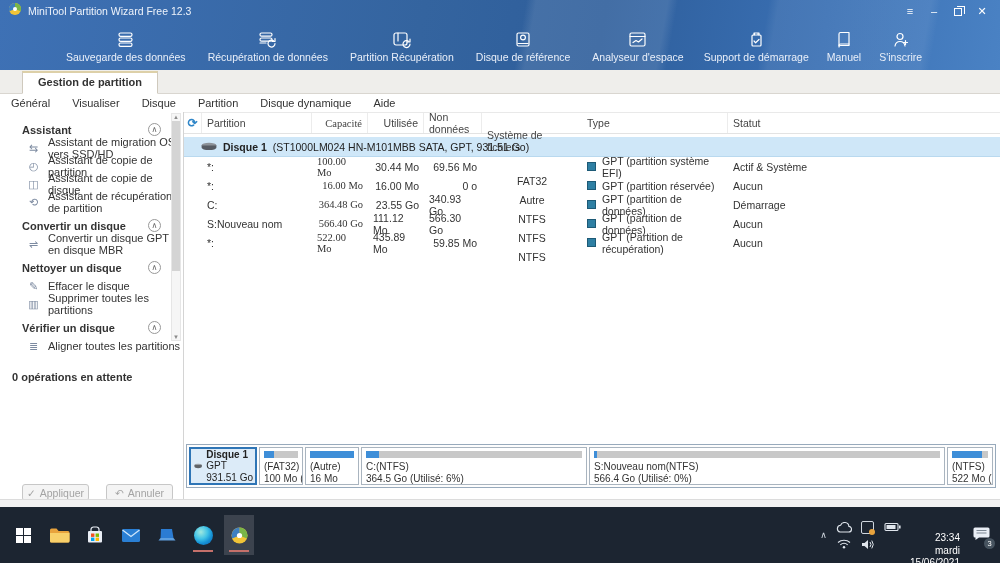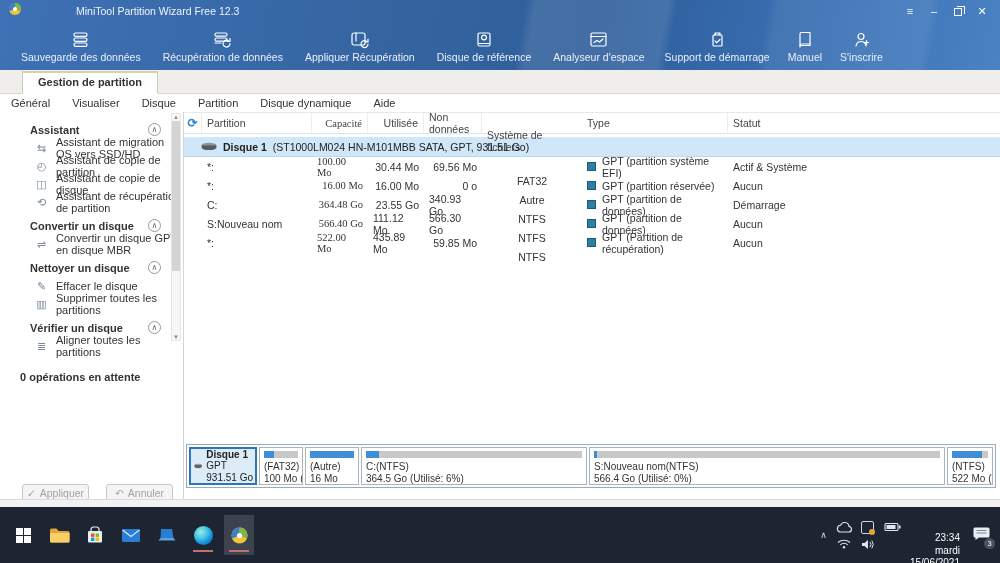--- a/index.html
+++ b/index.html
@@ -9,44 +9,44 @@
   
   .window { position:absolute; top:0; left:0; width:1000px; height:507px; background:#fff; }
 
   .topbar {
     height:70px;
     background:
       linear-gradient(100deg, rgba(255,255,255,0) 52%, rgba(255,255,255,.10) 53%, rgba(255,255,255,.10) 66%, rgba(255,255,255,0) 67%),
       linear-gradient(100deg, rgba(255,255,255,0) 76%, rgba(255,255,255,.07) 77%, rgba(255,255,255,.07) 92%, rgba(255,255,255,0) 93%),
       linear-gradient(100deg, #3e71b5 0%, #34649f 42%, #2e5e9b 60%, #3a70b4 82%, #4a82c4 100%);
   }
-  .titlebar { height:22px; display:flex; align-items:center; padding:0 6px 0 8px; color:#eef3fb;gap:48px; }
+  .titlebar { height:22px; display:flex; align-items:center; padding:0 6px 0 8px; color:#eef3fb; }
   .title { font-size:10.5px; margin-left:6px; flex:1; }
   .wc { display:flex; align-items:center; }
   .wc .wcb { width:24px; text-align:center; font-size:11px; color:#fff; height:20px; line-height:20px; }
   .restore-glyph { display:inline-block; width:8px; height:8px; border:1px solid #fff; position:relative; top:1px; }
   .restore-glyph:before { content:""; position:absolute; top:-3px; left:2px; width:7px; height:7px; border:1px solid #fff; border-left:none; border-bottom:none; }
 
-  .toolbar { height:48px; display:flex; justify-content:flex-start; align-items:flex-start; padding:4px 14px 0 10px; }
+  .toolbar { height:48px; display:flex; justify-content:center; align-items:flex-start; padding:4px 14px 0 0; }
   .tgroup { display:flex; align-items:flex-start; }
   .tool { display:flex; flex-direction:column; align-items:center; gap:2px; color:#e9eff9; font-size:10.5px; padding:2px 11px; white-space:nowrap; }
   .tgroup.right .tool { padding:2px 9px; }
   .ticon { height:21px; display:flex; align-items:flex-end; justify-content:center; }
   .ticon svg { stroke:#fff; fill:none; stroke-width:1.2; stroke-linecap:round; stroke-linejoin:round; }
 
   .tabbar { height:24px; background:#efeeeb; border-bottom:1px solid #d9d6d0; display:flex; align-items:flex-end; padding-left:22px; }
   .tab { height:23px; background:#fff; border:1px solid #cfc9bd; border-bottom:1px solid #fff; border-top:2px solid #ddd0a8; padding:0 15px; font-size:11px; font-weight:bold; color:#333; line-height:19px; margin-bottom:-1px; }
 
   .menubar { height:18px; display:flex; align-items:center; padding-left:0; font-size:11px; color:#333; background:#fff; }
   .menubar .mi { padding:0 11px; }
 
   
   .mainbody { display:flex; height:395px; position:relative; }
 
-  .sidebar { width:184px; flex:none; border-right:1px solid #d4d4d4; position:relative; font-size:11px; color:#333; background:#fff;padding-left:8px; }
+  .sidebar { width:184px; flex:none; border-right:1px solid #d4d4d4; position:relative; font-size:11px; color:#333; background:#fff; }
   .sec-h { height:19px; display:flex; align-items:center; font-weight:bold; padding:0 24px 0 22px; margin-top:5px; position:relative; }
   .sec-h:first-child { margin-top:8px; }
   .chev { position:absolute; right:22px; top:3px; width:13px; height:13px; border:1px solid #999; border-radius:50%; font-size:8px; line-height:11px; text-align:center; color:#666; font-weight:normal; }
   .sitem { height:18px; display:flex; align-items:center; gap:8px; padding-left:27px; }
   .sitem .ig { width:13px; color:#7d8ba1; font-size:11px; text-align:center; flex:none; }
   .pending { font-weight:bold; padding:16px 0 0 12px; }
   .sbtns { position:absolute; bottom:6px; left:22px; display:flex; gap:17px; }
   .btn { width:67px; height:17px; border:1px solid #c7c7c7; border-radius:3px; background:#f4f4f4; color:#a3a3a3; font-size:10.5px; display:flex; align-items:center; justify-content:center; gap:4px; }
   .vscroll { position:absolute; top:1px; right:2px; width:10px; height:228px; background:#f6f6f6; border:1px solid #e6e6e6; display:flex; flex-direction:column; align-items:center; font-size:6px; color:#8a8a8a; }
   .vthumb { width:8px; height:150px; background:#d4d4d4; margin:1px 0; }
@@ -153,21 +153,21 @@
           </div>
           <div class="tool">
             <span class="ticon">
                 <svg width="22" height="18" viewBox="0 0 22 18">
                   <rect x="3" y="2" width="13" height="12" rx="2"></rect>
                   <path d="M7 2v8"></path>
                   <path d="M19 13a3.5 3.5 0 1 1-1.2-2.6"></path>
                   <path d="M19 8v3h-3"></path>
                 </svg>
               </span>
-            <span>Appliquer Récupération</span>
+            <span>Partition Récupération</span>
           </div>
           <div class="tool">
             <span class="ticon">
                 <svg width="22" height="18" viewBox="0 0 22 18">
                   <rect x="5" y="2" width="12" height="13" rx="1.5"></rect>
                   <circle cx="11" cy="6.5" r="2.4"></circle>
                   <path d="M6 12.5h10"></path>
                 </svg>
               </span>
             <span>Disque de référence</span>

